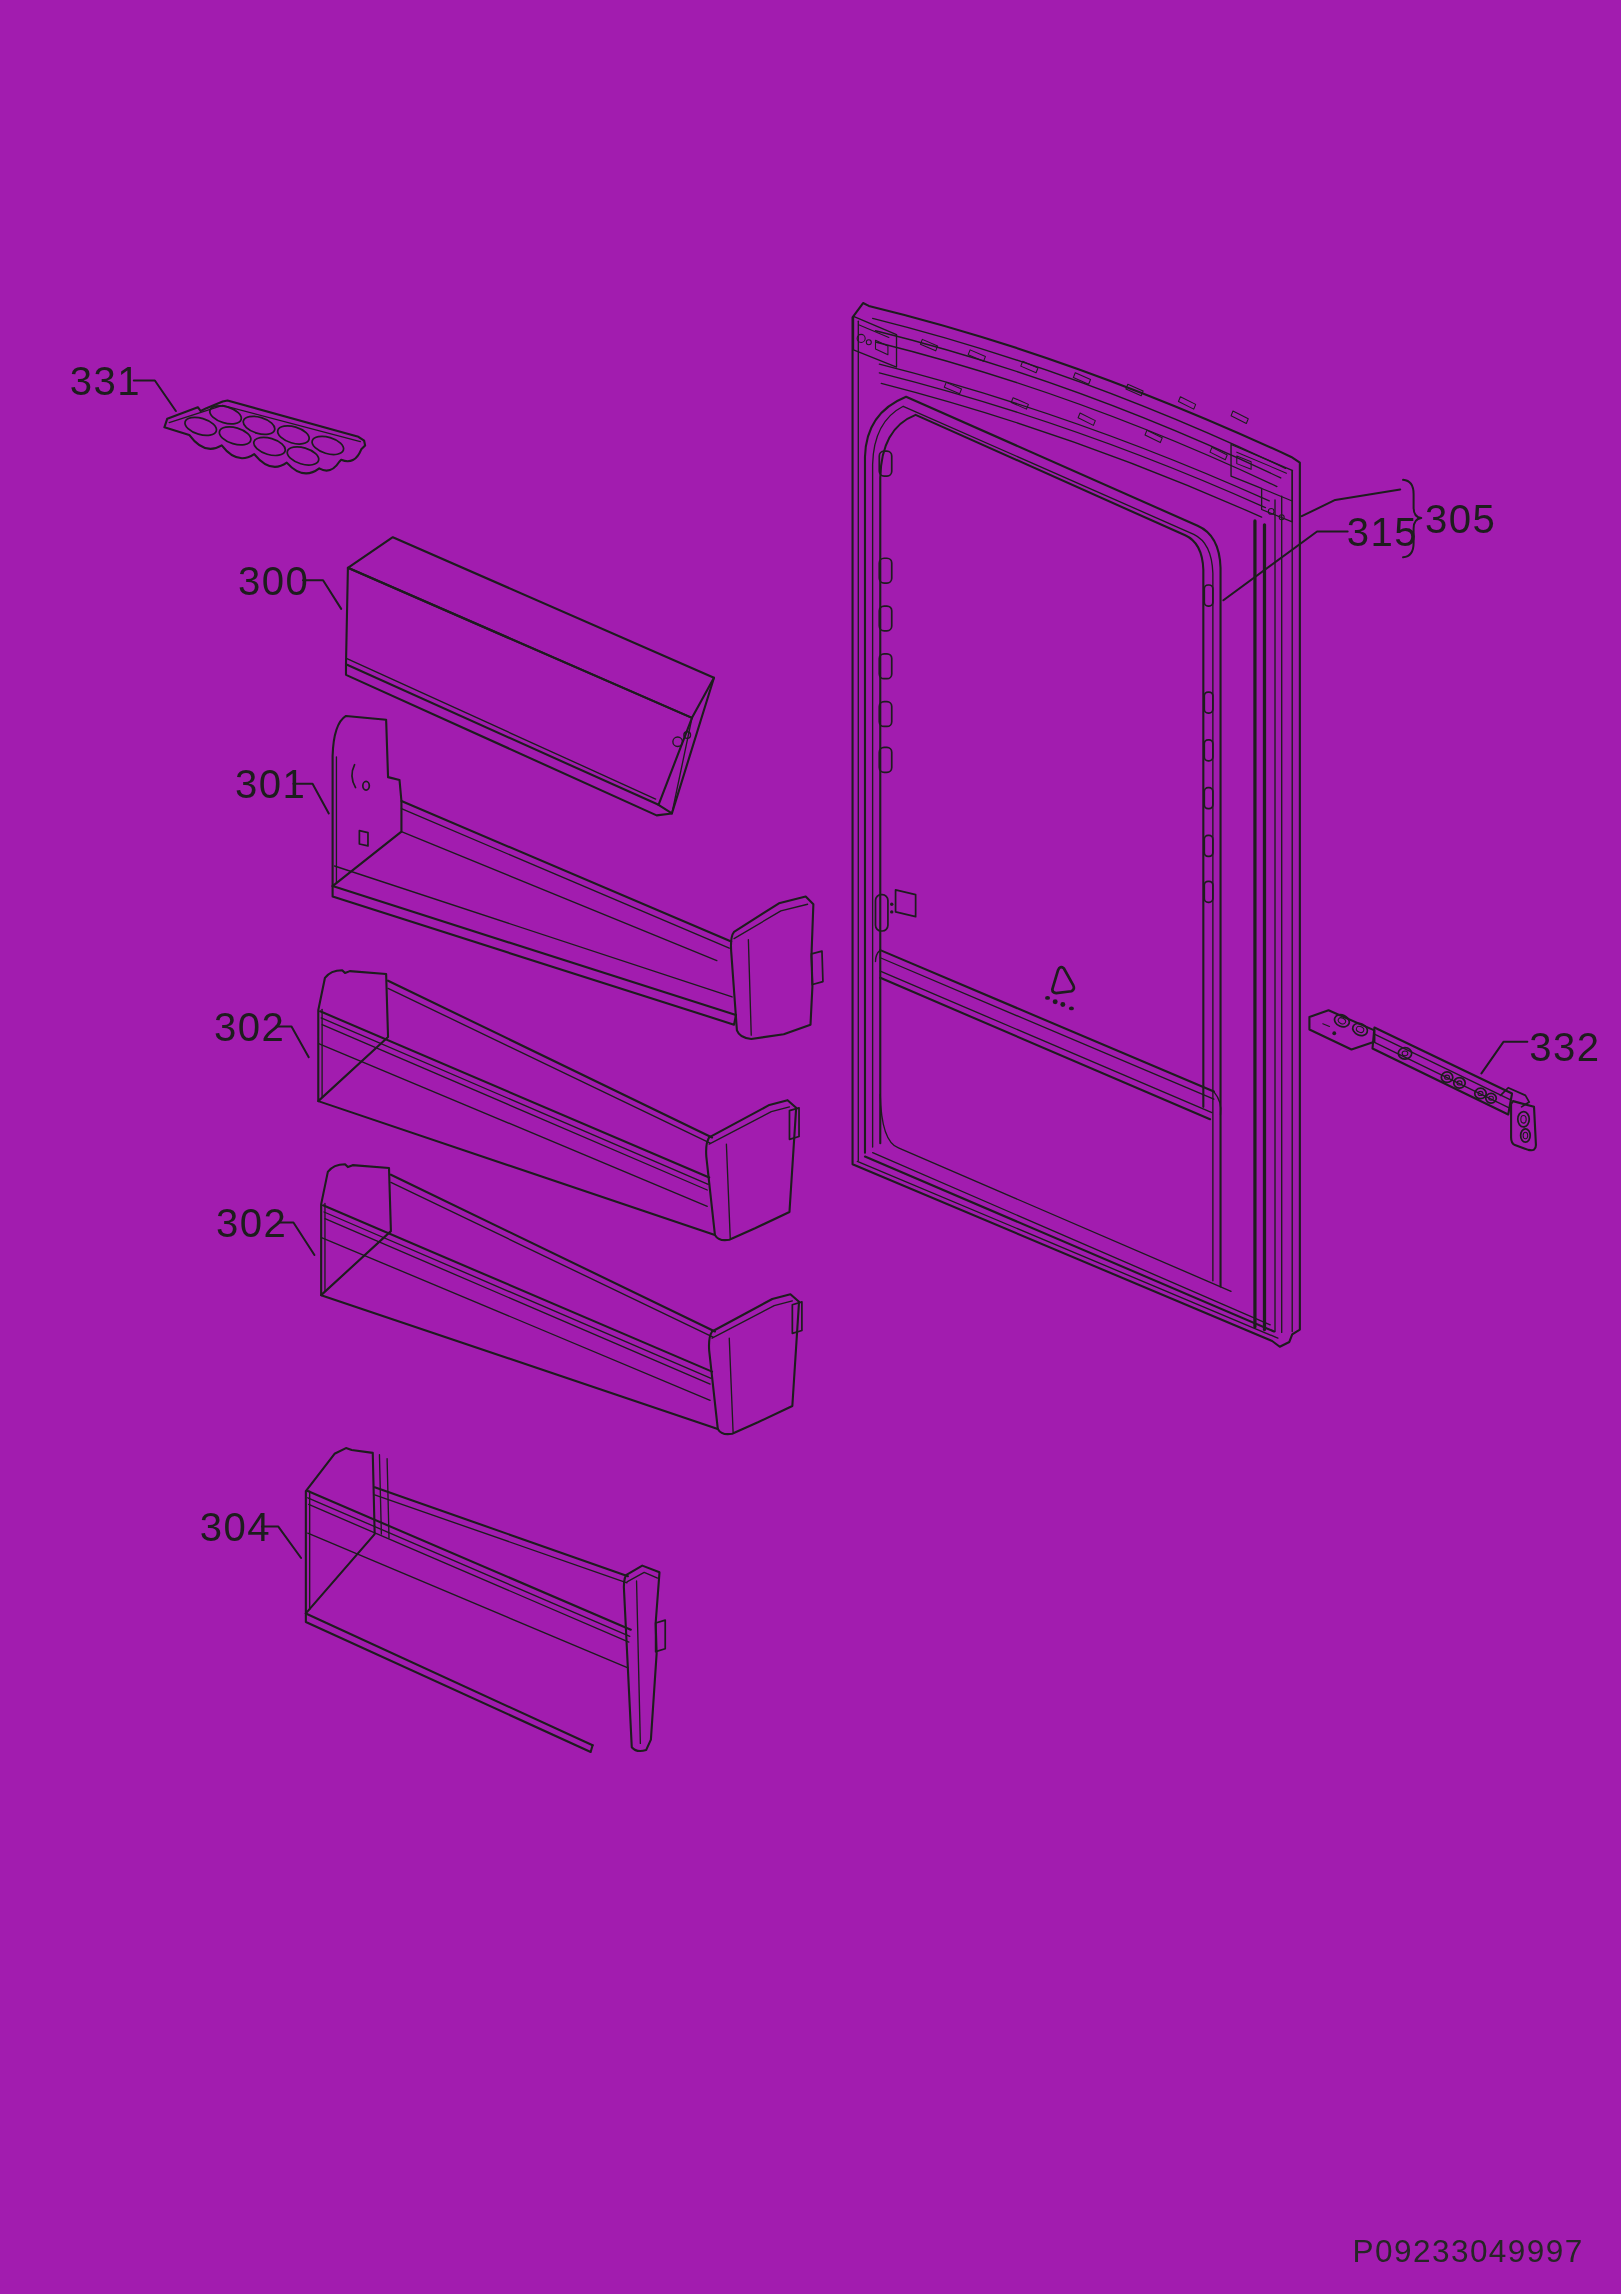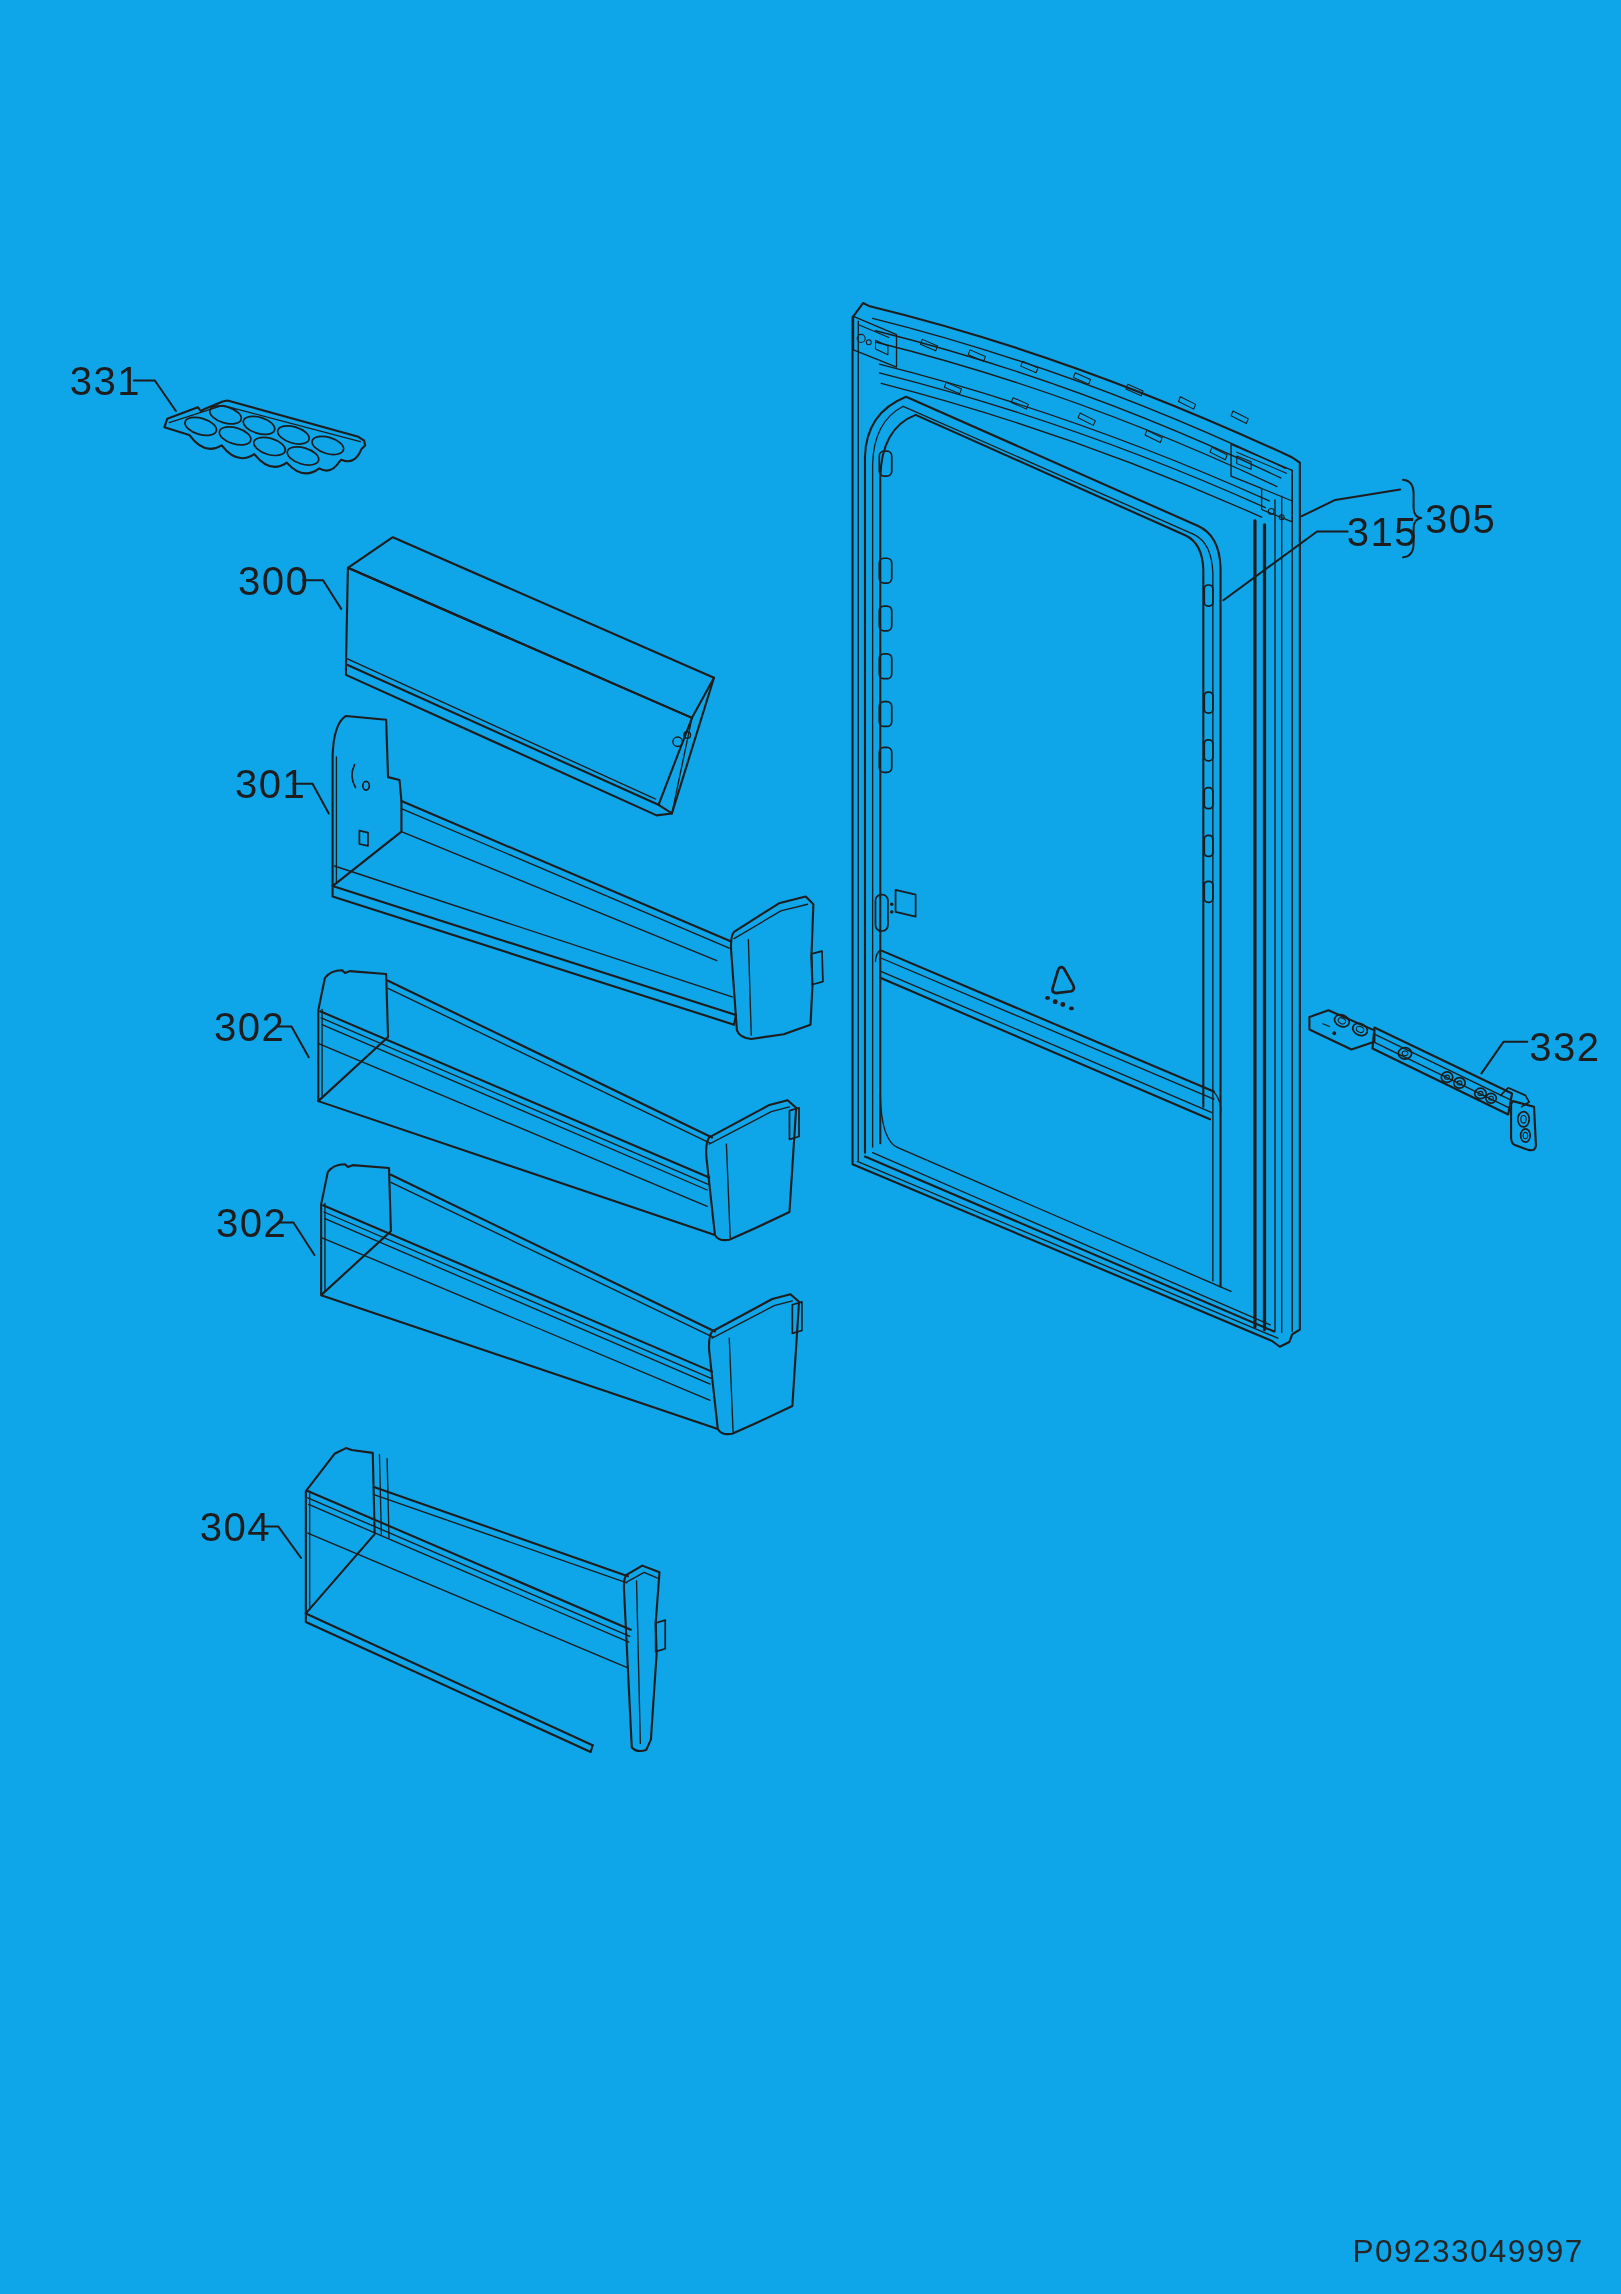--- a/index.html
+++ b/index.html
@@ -1,16 +1,16 @@
 <!DOCTYPE html>
 <html><head>
 <meta charset="utf-8">
 <style>
   html,body{margin:0;padding:0;background:#ffffff;}
-  .sheet{position:relative;width:1621px;height:2294px;background:#0ea5e9;overflow:hidden;
+  .sheet{position:relative;width:1621px;height:2294px;background:#a21caf;overflow:hidden;
          font-family:"Liberation Sans", sans-serif;text-decoration:underline;}
   svg{position:absolute;left:0;top:0;}
   svg *{vector-effect:none;}
   path,rect,ellipse,circle,line,polyline{fill:none;stroke:#1d1d1d;stroke-width:2.2;
         stroke-linejoin:round;stroke-linecap:round;}
   .thin{stroke-width:1.4;}
   .hair{stroke-width:1.1;}
   .mid{stroke-width:1.8;}
   .thick{stroke-width:3.4;}
   .sym{stroke-width:2.8;}

